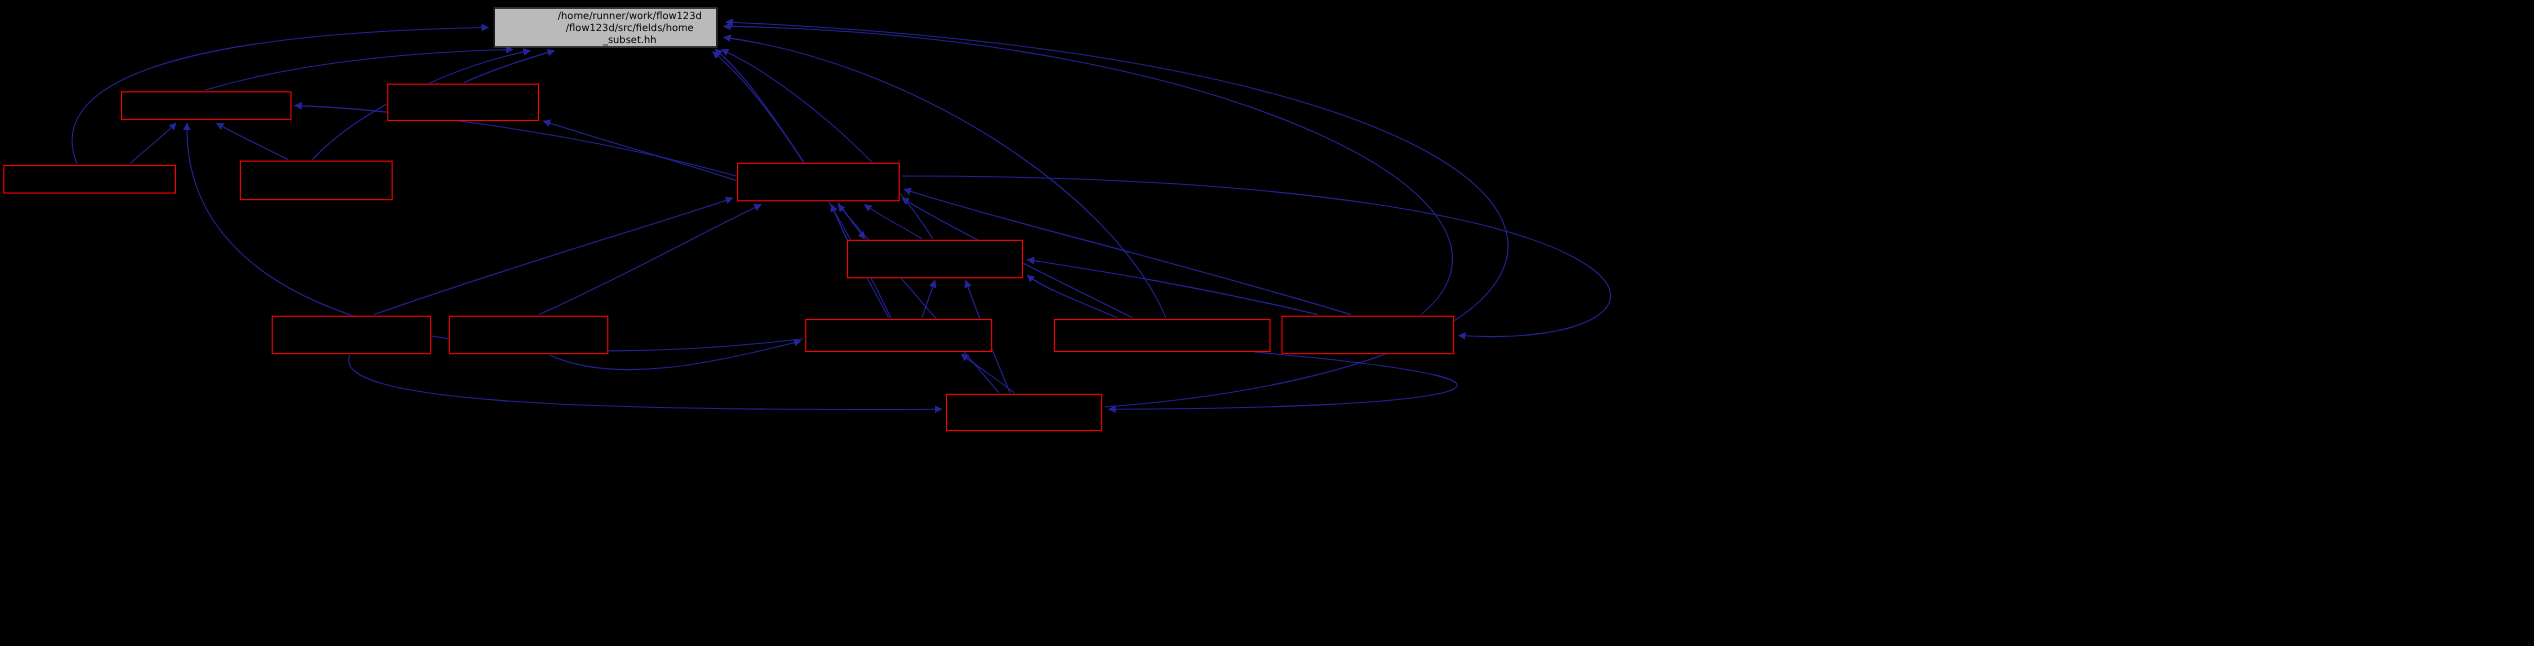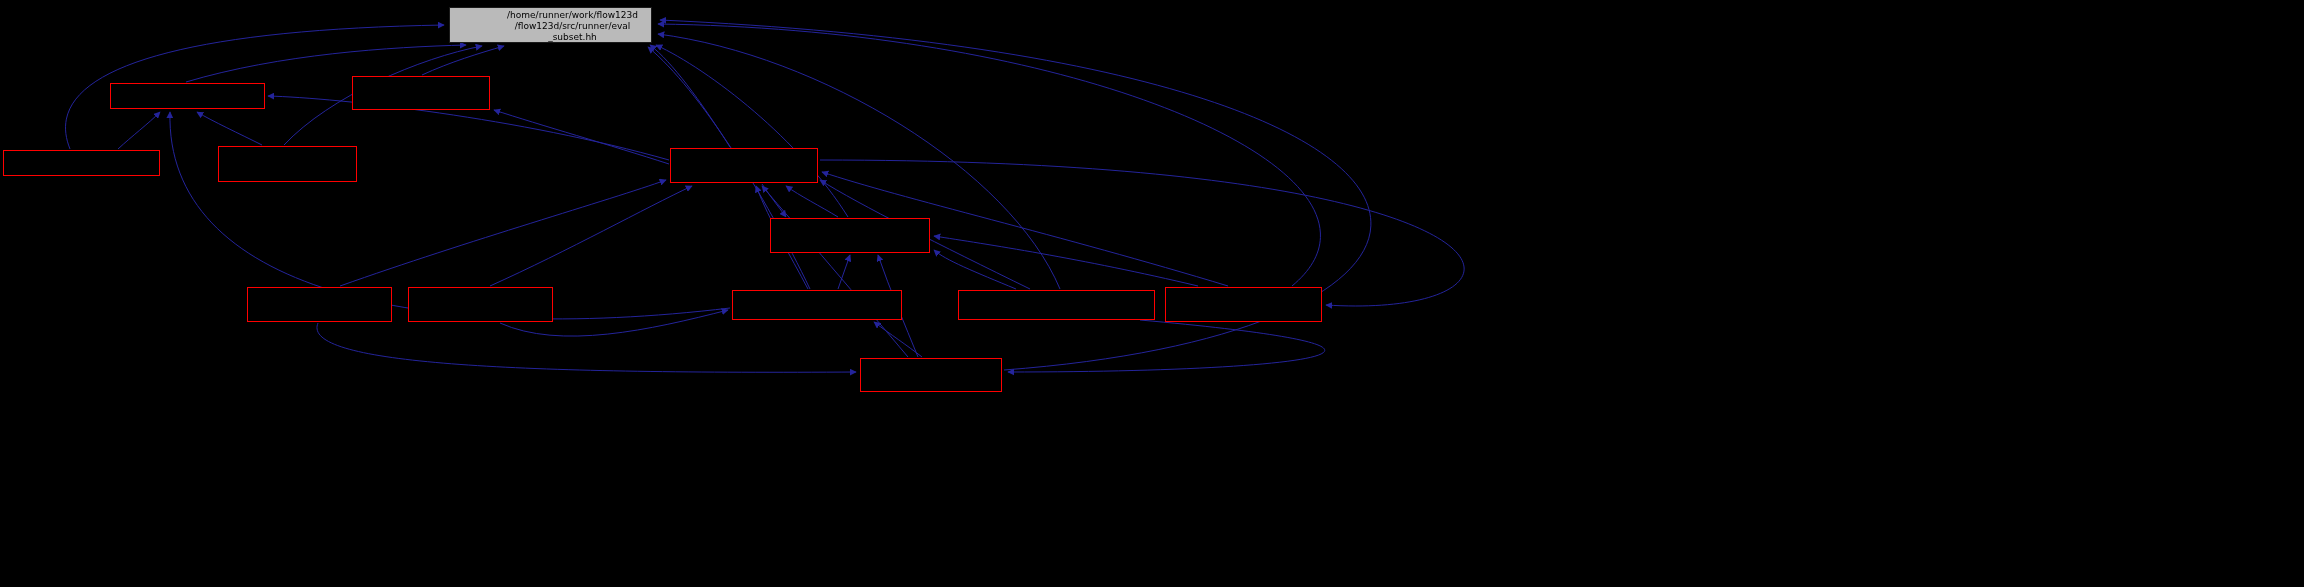--- a/index.html
+++ b/index.html
@@ -90,21 +90,21 @@
 
       <path d="M318,323 C300,365 520,374 856,372" marker-end="url(#arrow)"></path>
       <path d="M1140,320 C1480,350 1300,372 1008,372" marker-end="url(#arrow)"></path>
 
       <path d="M820,160 C1560,160 1560,320 1326,305" marker-end="url(#arrow)"></path>
     </g>
   </svg>
 
   <div class="node root" style="left:449px; top:7px; width:203px; height:36px;">
     <span class="root-line">/home/runner/work/flow123d</span>
-    <span class="root-line">/flow123d/src/runner/eval</span>
+    <span class="root-line">/flow123d/src/fields/home</span>
     <span class="root-line">_subset.hh</span>
   </div>
 
   <div class="node" style="left:110px; top:83px;  width:155px; height:26px;"></div>
   <div class="node" style="left:352px; top:76px;  width:138px; height:34px;"></div>
   <div class="node" style="left:3px;   top:150px; width:157px; height:26px;"></div>
   <div class="node" style="left:218px; top:146px; width:139px; height:36px;"></div>
   <div class="node" style="left:670px; top:148px; width:148px; height:35px;"></div>
   <div class="node" style="left:770px; top:218px; width:160px; height:35px;"></div>
   <div class="node" style="left:247px; top:287px; width:145px; height:35px;"></div>

